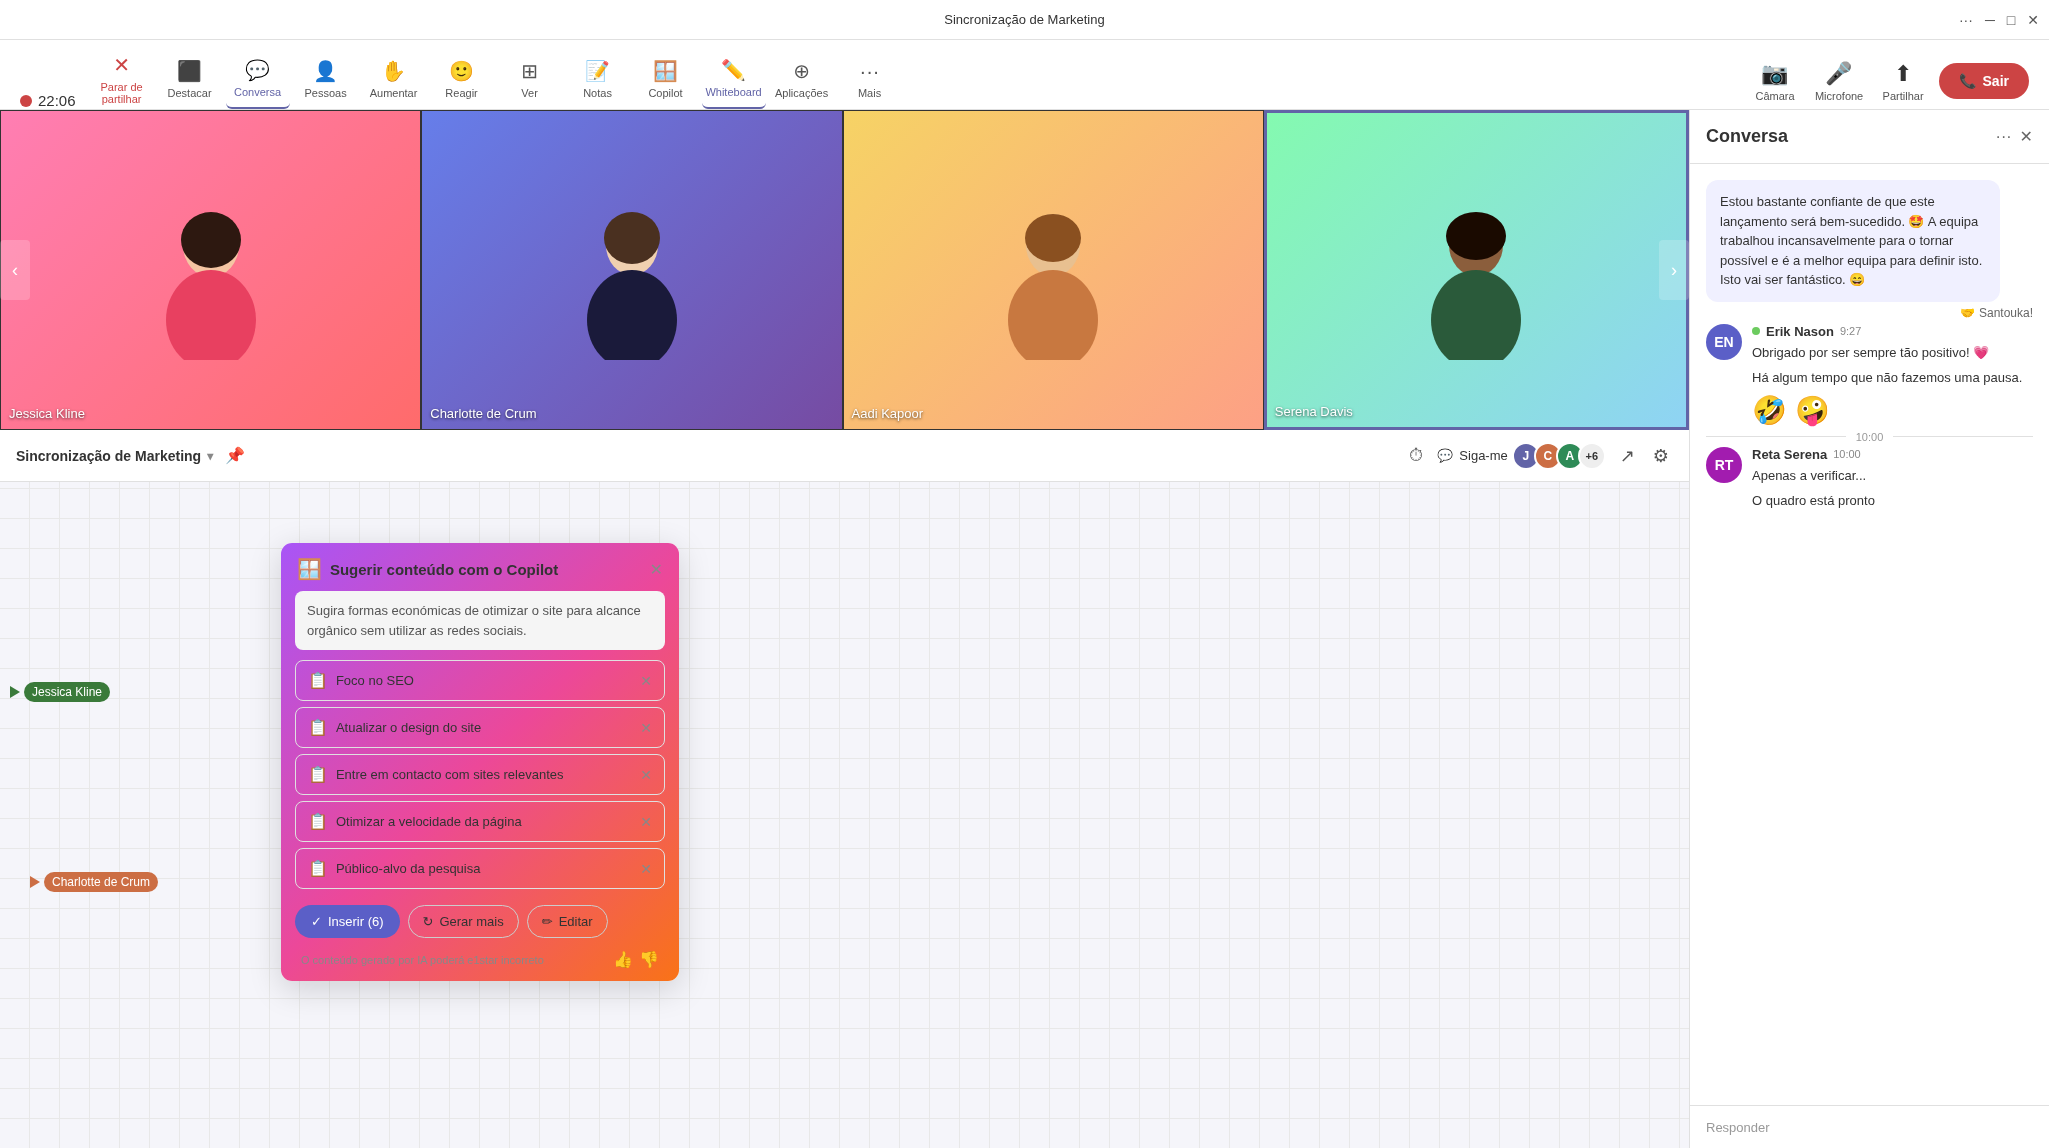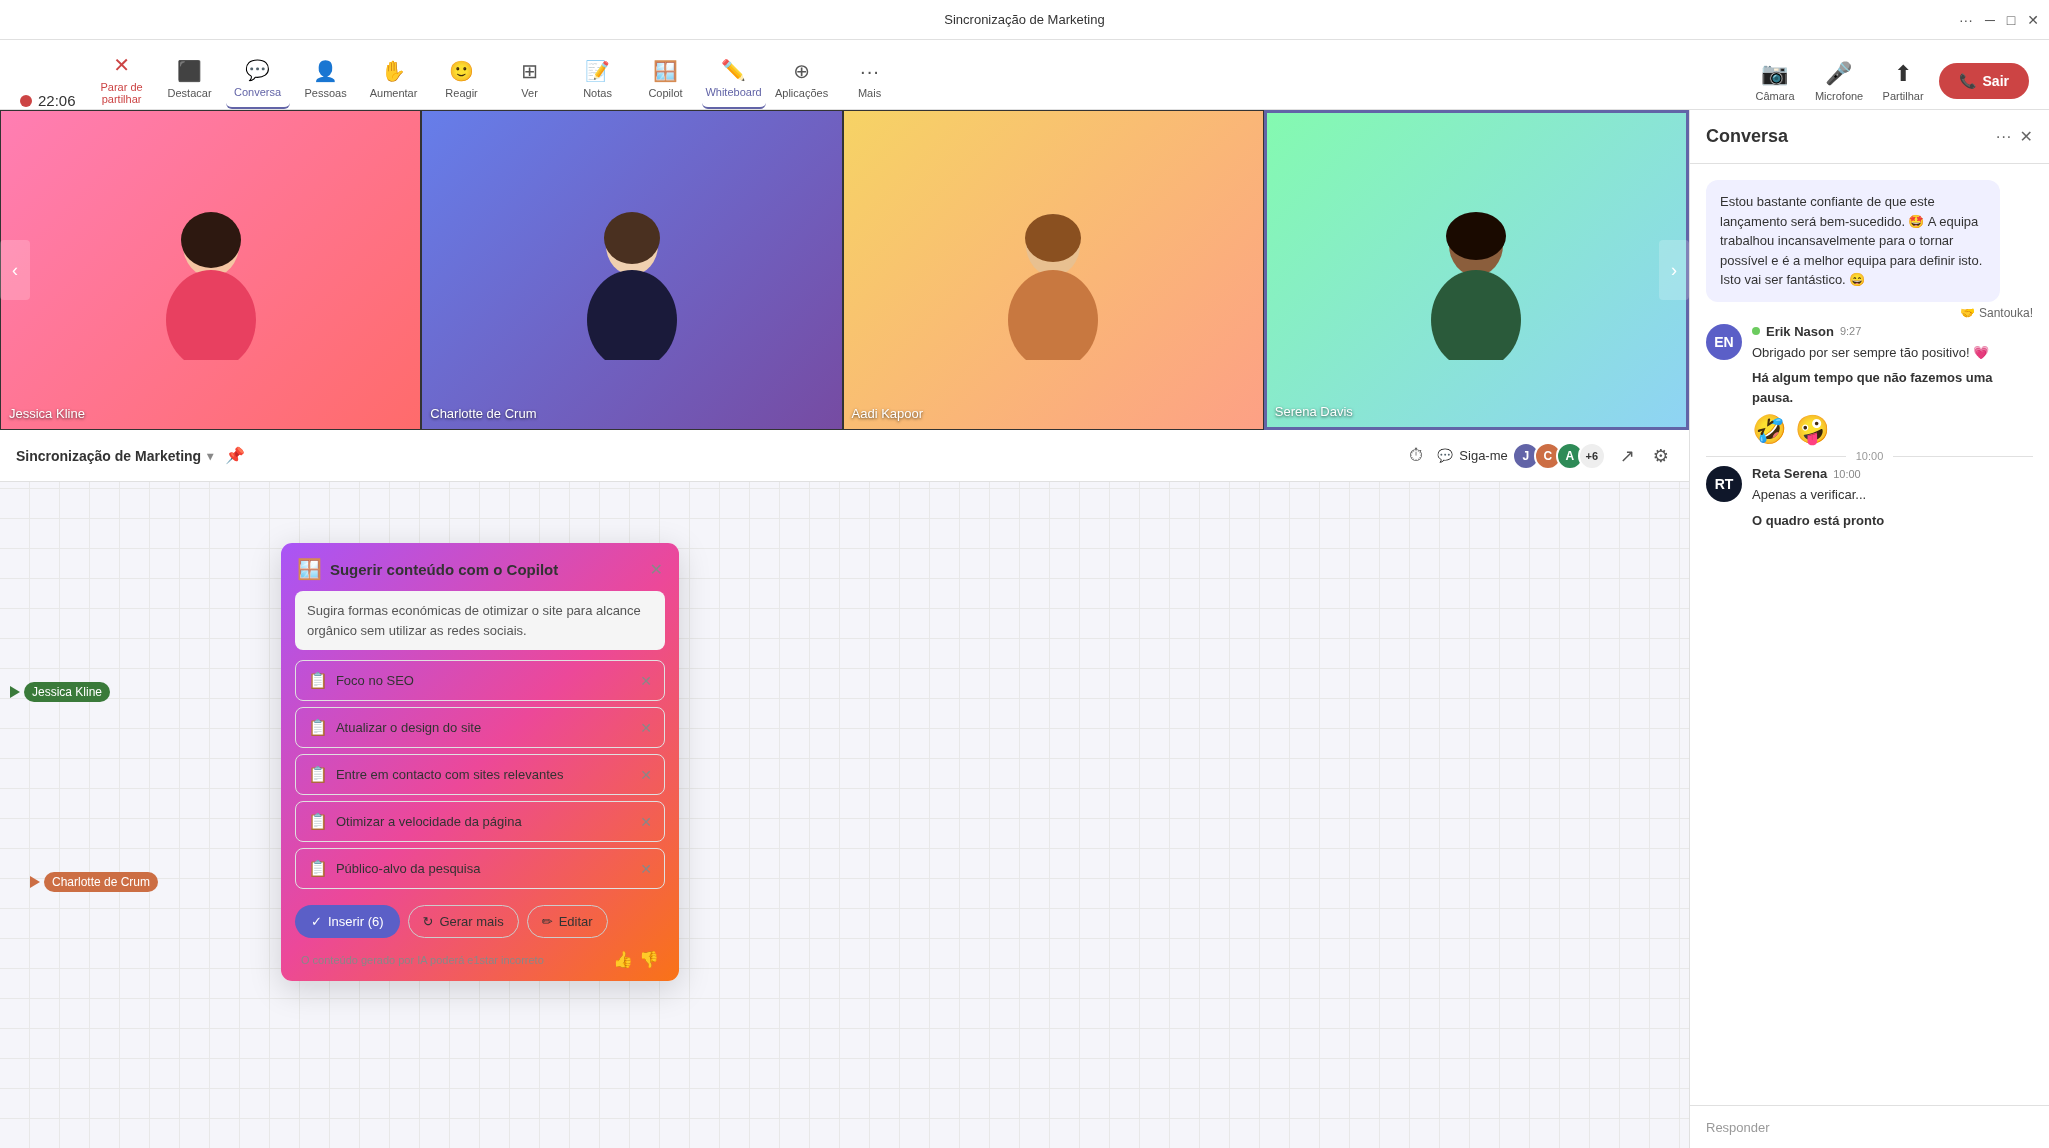--- a/index.html
+++ b/index.html
@@ -462,21 +462,21 @@
     .message-content { flex: 1; }
     .message-meta {
       display: flex;
       align-items: center;
       gap: 6px;
       margin-bottom: 4px;
     }
     .message-sender { font-size: 13px; font-weight: 600; color: #333; }
     .message-time { font-size: 11px; color: #888; }
     .message-text { font-size: 13px; color: #333; line-height: 1.5; }
-    .message-text + .message-text { margin-top: 6px; font-weight: bold; }
+    .message-text + .message-text { margin-top: 6px; }
 
     .emoji-row { display: flex; gap: 8px; margin-top: 6px; font-size: 28px; }
 
     .time-divider {
       display: flex;
       align-items: center;
       gap: 10px;
       color: #999;
       font-size: 11px;
     }
@@ -834,21 +834,21 @@
             <span>🤪</span>
           </div>
         </div>
       </div>
 
       <div class="time-divider">
         <span>10:00</span>
       </div>
 
       <div class="message-group">
-        <div class="message-avatar" style="background:#0f172a;">RT</div>
+        <div class="message-avatar" style="background:#a21caf;">RT</div>
         <div class="message-content">
           <div class="message-meta">
             <span class="message-sender">Reta Serena</span>
             <span class="message-time">10:00</span>
           </div>
           <div class="message-text">Apenas a verificar...</div>
           <div class="message-text">O quadro está pronto</div>
         </div>
       </div>
 

